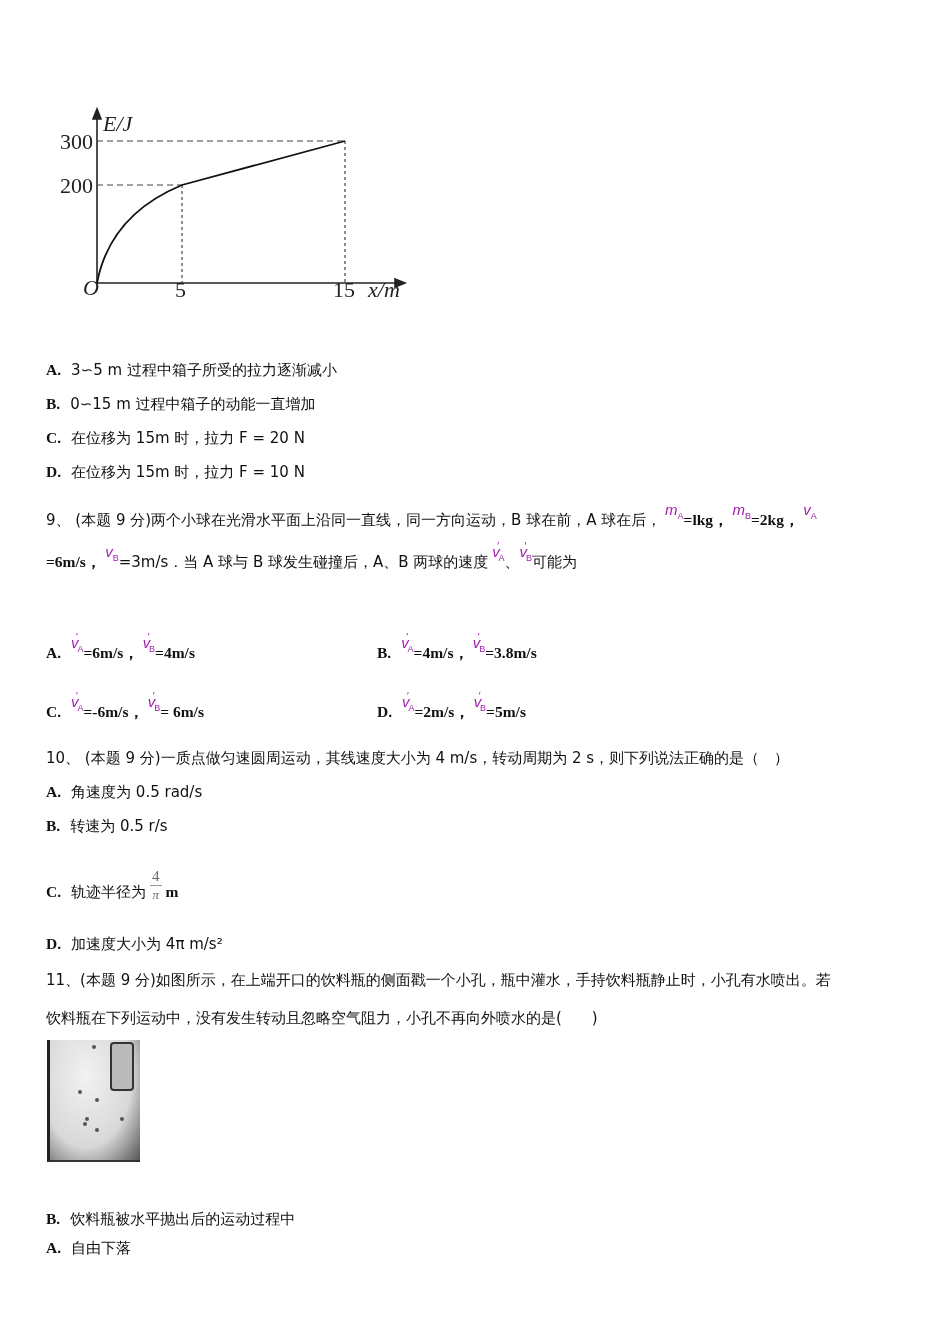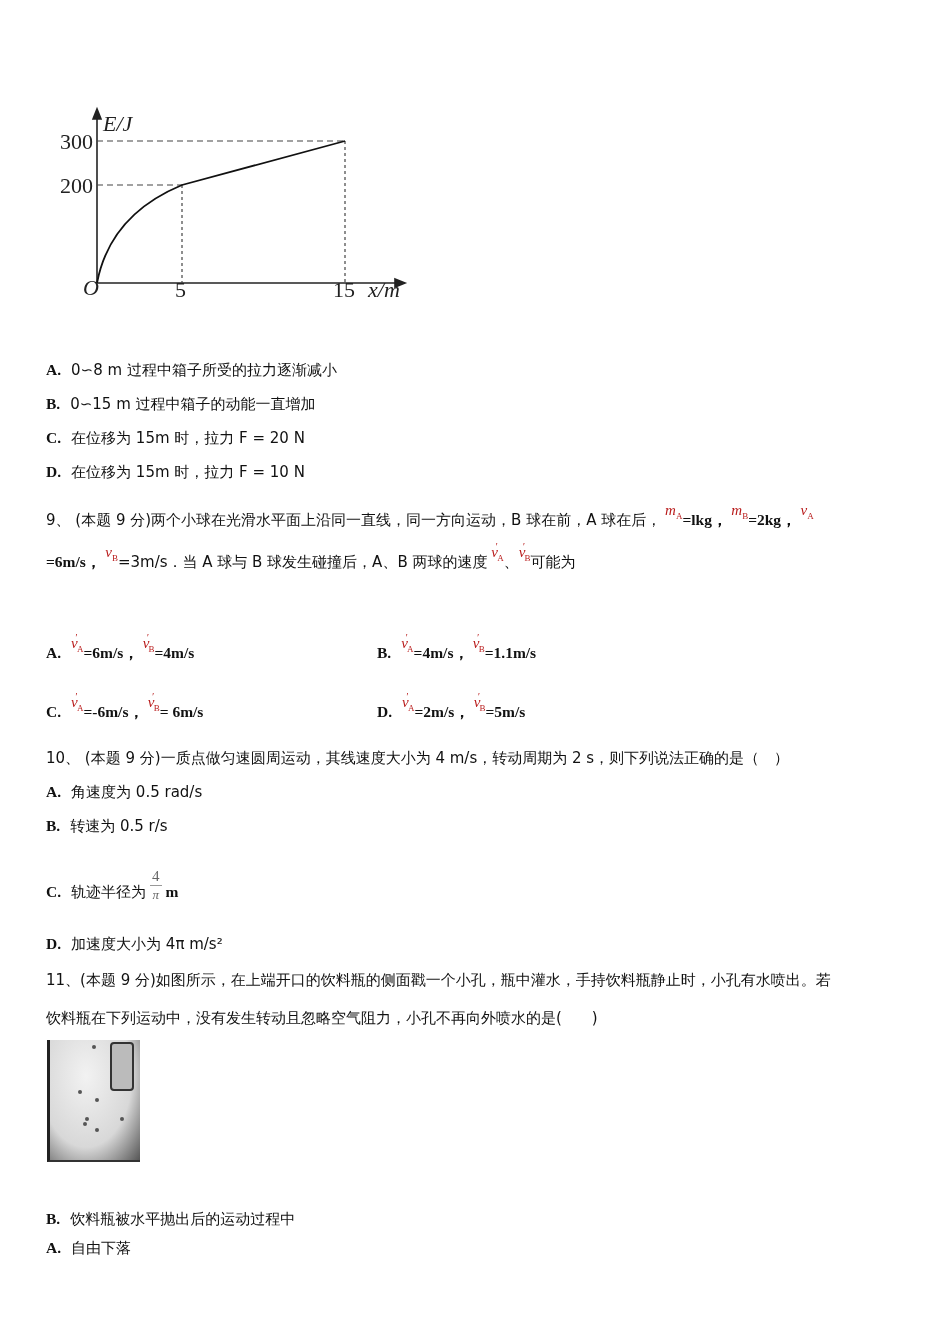--- a/index.html
+++ b/index.html
@@ -2,21 +2,21 @@
 <html><head>
 <meta charset="utf-8">
 <style>
   html,body{margin:0;padding:0;background:#fff;}
   body{width:950px;height:1344px;position:relative;overflow:hidden;
        font-family:"Liberation Serif","DejaVu Serif",serif;color:#111;}
   .abs{position:absolute;}
   .line{position:absolute;left:46px;font-size:15.5px;font-weight:bold;white-space:nowrap;line-height:20px;}
   .cn{font-family:"DejaVu Sans","Liberation Sans",sans-serif;font-weight:normal;font-size:15px;}
   .lbl{font-weight:bold;margin-right:10px;}
-  .sym{font-family:Liberation Serif, serif;font-style:italic;font-weight:normal;color:#b91c1c;font-size:15px;position:relative;top:-10px;}
+  .sym{font-family:Liberation Sans, sans-serif;font-style:italic;font-weight:normal;color:#a21caf;font-size:15px;position:relative;top:-10px;}
   .sym sub{font-size:9px;font-style:normal;}
   .sym .pr{font-size:10px;position:relative;top:-7px;margin-left:-3px;}
   .frac{display:inline-block;text-align:center;vertical-align:middle;font-weight:normal;color:#666;font-size:15px;line-height:18px;margin:0 4px;}
   .frac .num{display:block;border-bottom:1px solid #999;padding:0 2px;}
   .frac .den{display:block;font-style:italic;font-size:13px;}
   .bottle{position:absolute;left:47px;top:1040px;width:90px;height:120px;
           background:radial-gradient(ellipse at 40% 30%,#f2f2f2 0%,#d8d8d8 60%,#555 100%);
           border-left:3px solid #222;border-bottom:2px solid #333;}
   .bottle .can{position:absolute;right:6px;top:2px;width:20px;height:45px;border:2px solid #333;border-radius:4px;background:#bbb;}
   .bottle .dot{position:absolute;width:4px;height:4px;border-radius:50%;background:#555;}
@@ -44,39 +44,39 @@
     <text x="5" y="44">300</text>
     <text x="5" y="88">200</text>
     <text x="48" y="26" font-style="italic">E/J</text>
     <text x="28" y="190" font-style="italic">O</text>
     <text x="120" y="192">5</text>
     <text x="278" y="192">15</text>
     <text x="313" y="192" font-style="italic">x/m</text>
   </g>
 </svg>
 
-<div class="line" style="top:360px"><span class="lbl">A.</span><span class="cn">0∽8 m 过程中箱子所受的拉力逐渐减小</span></div>
+<div class="line" style="top:360px"><span class="lbl">A.</span><span class="cn">3∽5 m 过程中箱子所受的拉力逐渐减小</span></div>
 <div class="line" style="top:394px"><span class="lbl">B.</span><span class="cn">0∽15 m 过程中箱子的动能一直增加</span></div>
 <div class="line" style="top:428px"><span class="lbl">C.</span><span class="cn">在位移为 15m 时，拉力 F = 20 N</span></div>
 <div class="line" style="top:462px"><span class="lbl">D.</span><span class="cn">在位移为 15m 时，拉力 F = 10 N</span></div>
 
 <div class="line" style="top:510px">
   <span class="cn">9、 (本题 9 分)两个小球在光滑水平面上沿同一直线，同一方向运动，B 球在前，A 球在后，</span>
   <span class="sym">m<sub>A</sub></span><span>=lkg，</span>
   <span class="sym">m<sub>B</sub></span><span>=2kg，</span>
   <span class="sym">v<sub>A</sub></span>
 </div>
 <div class="line" style="top:552px">
   <span>=6m/s，</span>
   <span class="sym">v<sub>B</sub></span><span class="cn">=3m/s．当 A 球与 B 球发生碰撞后，A、B 两球的速度</span>
   <span class="sym">v<span class="pr">′</span><sub>A</sub></span><span class="cn">、</span><span class="sym">v<span class="pr">′</span><sub>B</sub></span><span class="cn">可能为</span>
 </div>
 
 <div class="line" style="top:643px"><span class="lbl">A.</span><span class="sym">v<span class="pr">′</span><sub>A</sub></span><span>=6m/s，</span> <span class="sym">v<span class="pr">′</span><sub>B</sub></span><span>=4m/s</span></div>
-<div class="line" style="top:643px;left:377px"><span class="lbl">B.</span><span class="sym">v<span class="pr">′</span><sub>A</sub></span><span>=4m/s，</span> <span class="sym">v<span class="pr">′</span><sub>B</sub></span><span>=1.1m/s</span></div>
+<div class="line" style="top:643px;left:377px"><span class="lbl">B.</span><span class="sym">v<span class="pr">′</span><sub>A</sub></span><span>=4m/s，</span> <span class="sym">v<span class="pr">′</span><sub>B</sub></span><span>=3.8m/s</span></div>
 <div class="line" style="top:702px"><span class="lbl">C.</span><span class="sym">v<span class="pr">′</span><sub>A</sub></span><span>=-6m/s，</span> <span class="sym">v<span class="pr">′</span><sub>B</sub></span><span>= 6m/s</span></div>
 <div class="line" style="top:702px;left:377px"><span class="lbl">D.</span><span class="sym">v<span class="pr">′</span><sub>A</sub></span><span>=2m/s，</span> <span class="sym">v<span class="pr">′</span><sub>B</sub></span><span>=5m/s</span></div>
 
 <div class="line cn" style="top:748px">10、 (本题 9 分)一质点做匀速圆周运动，其线速度大小为 4 m/s，转动周期为 2 s，则下列说法正确的是（　）</div>
 <div class="line" style="top:782px"><span class="lbl">A.</span><span class="cn">角速度为 0.5 rad/s</span></div>
 <div class="line" style="top:816px"><span class="lbl">B.</span><span class="cn">转速为 0.5 r/s</span></div>
 <div class="line" style="top:875px"><span class="lbl">C.</span><span class="cn">轨迹半径为</span><span class="frac" style="position:relative;top:-8px"><span class="num">4</span><span class="den">π</span></span><span>m</span></div>
 <div class="line" style="top:934px"><span class="lbl">D.</span><span class="cn">加速度大小为 4π m/s²</span></div>
 
 <div class="line cn" style="top:970px">11、(本题 9 分)如图所示，在上端开口的饮料瓶的侧面戳一个小孔，瓶中灌水，手持饮料瓶静止时，小孔有水喷出。若</div>

